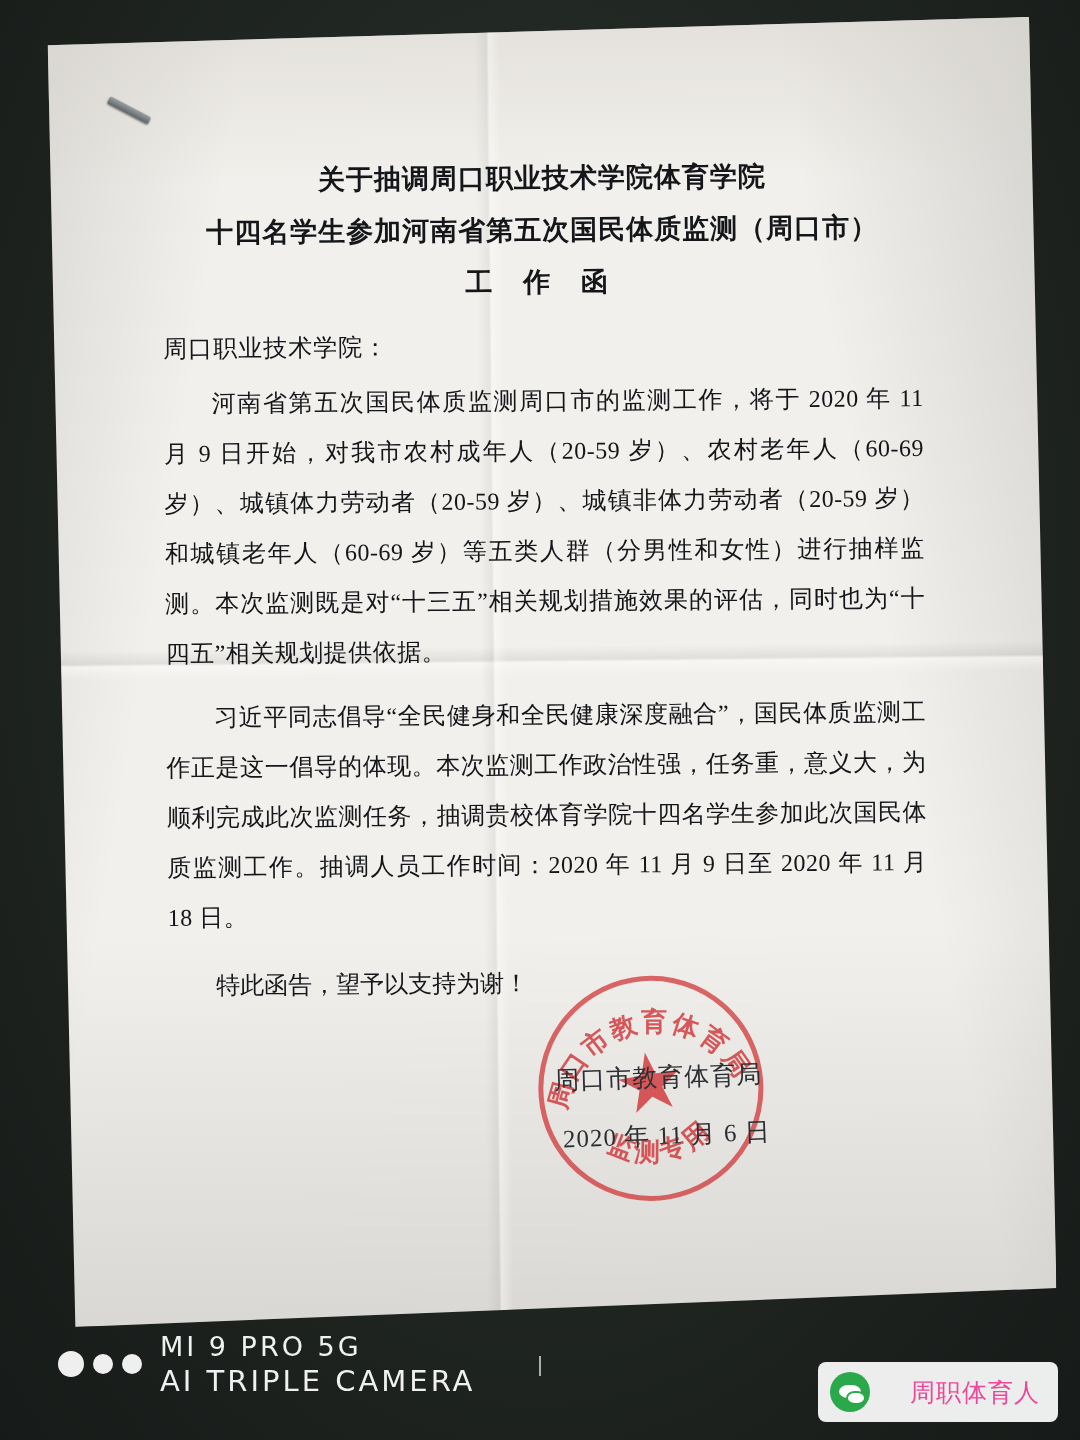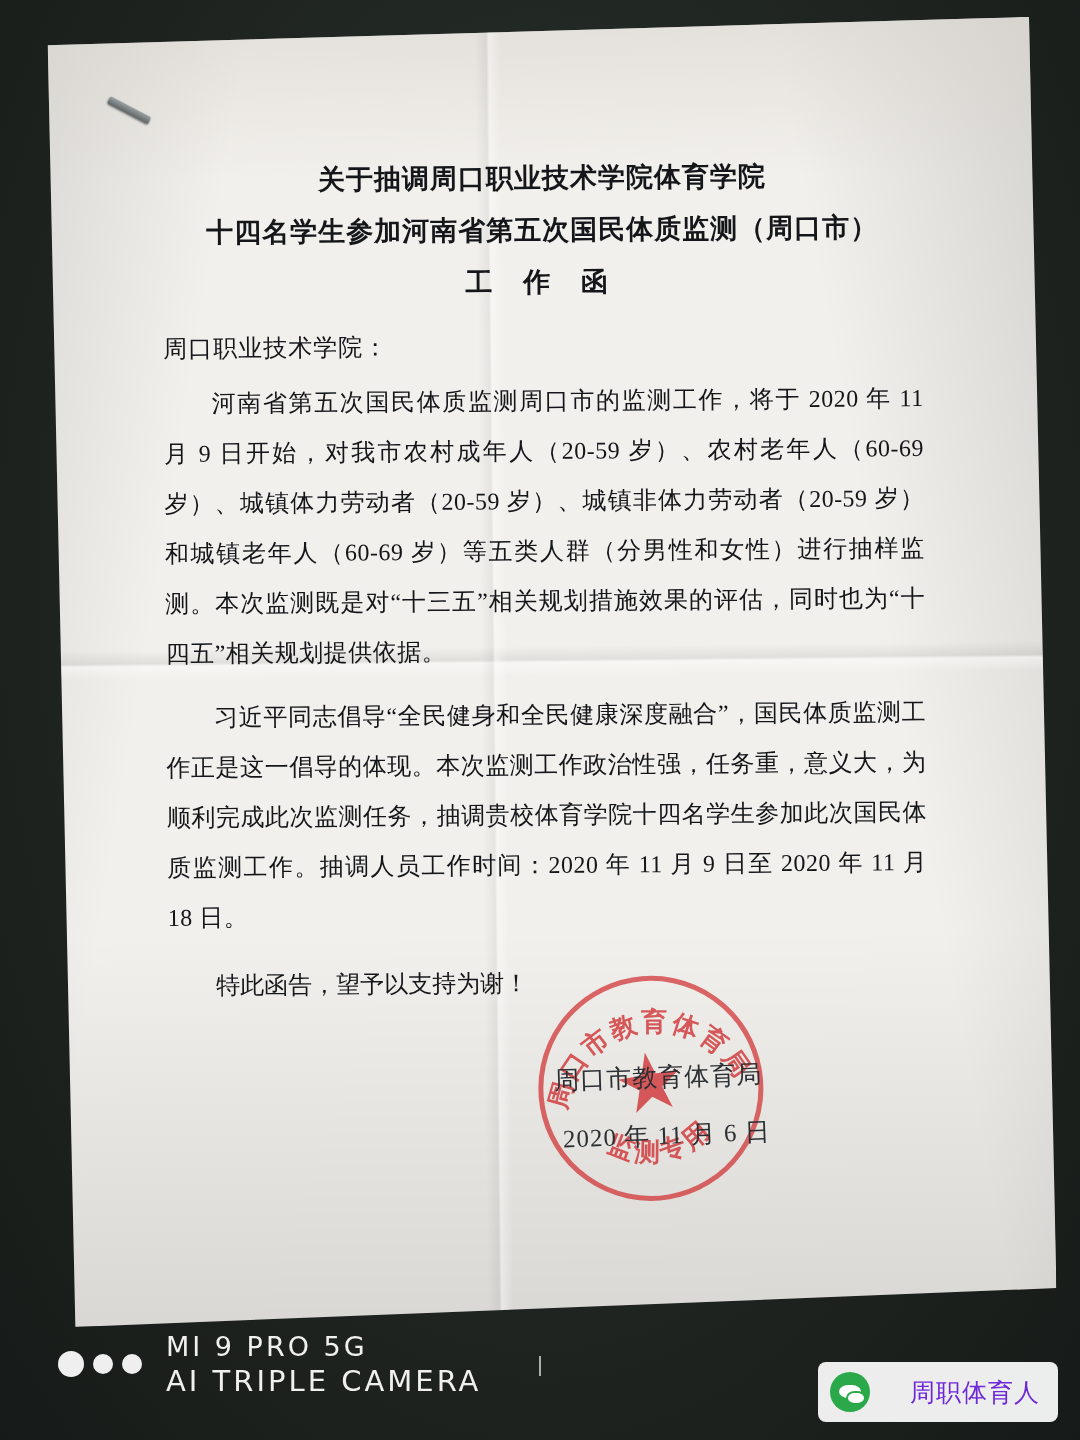--- a/index.html
+++ b/index.html
@@ -122,21 +122,21 @@
   }
   .sign-date{
     position:absolute;left:524px;top:1098px;
     font-size:25px;color:#2b2f33;
     transform:rotate(-1.5deg);
     letter-spacing:1px;
   }
   
   .cam-wm{
     position:absolute;left:58px;bottom:42px;
-    display:flex;align-items:center;gap:24px;
+    display:flex;align-items:center;gap:18px;
   }
   .cam-dots{display:flex;align-items:center;gap:9px;}
   .cam-dots i{display:block;border-radius:50%;background:#efefef;}
   .cam-dots i:nth-child(1){width:26px;height:26px;}
   .cam-dots i:nth-child(2){width:20px;height:20px;}
   .cam-dots i:nth-child(3){width:20px;height:20px;}
   .cam-text{
     color:#f0f0f0;
     font-family:"DejaVu Sans","Liberation Sans",sans-serif;
     font-size:27px;line-height:34px;letter-spacing:3px;
@@ -158,21 +158,21 @@
     content:"";position:absolute;left:9px;top:13px;
     width:22px;height:13px;border-radius:11px/8px;background:#fff;
   }
   .badge .logo:after{
     content:"";position:absolute;left:18px;top:21px;
     width:16px;height:10px;border-radius:8px/6px;background:#fff;
     box-shadow:0 0 0 2px #2aa84a;
   }
   .badge .btext{
     font-family:"Liberation Sans","DejaVu Sans",sans-serif;
-    font-size:25px;color:#6d28d9;letter-spacing:1px;margin-left:28px;
+    font-size:25px;color:#ec4899;letter-spacing:1px;margin-left:28px;
   }
   
   .center-mark{
     position:absolute;left:50%;bottom:64px;margin-left:-1px;
     width:2px;height:20px;background:#cfcfcf;opacity:.8;
   }
 </style>
 </head>
 <body>
 

